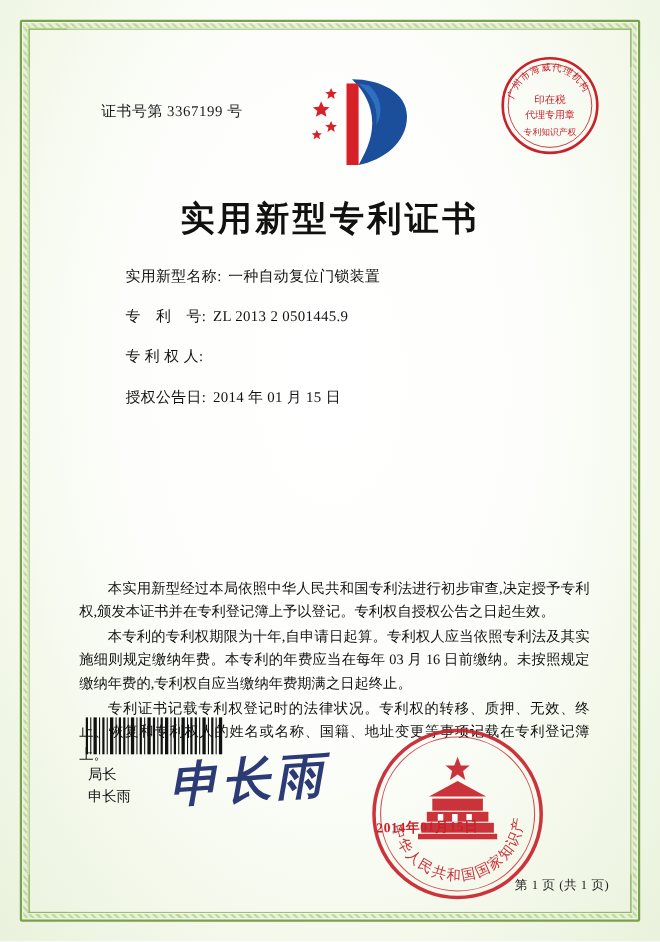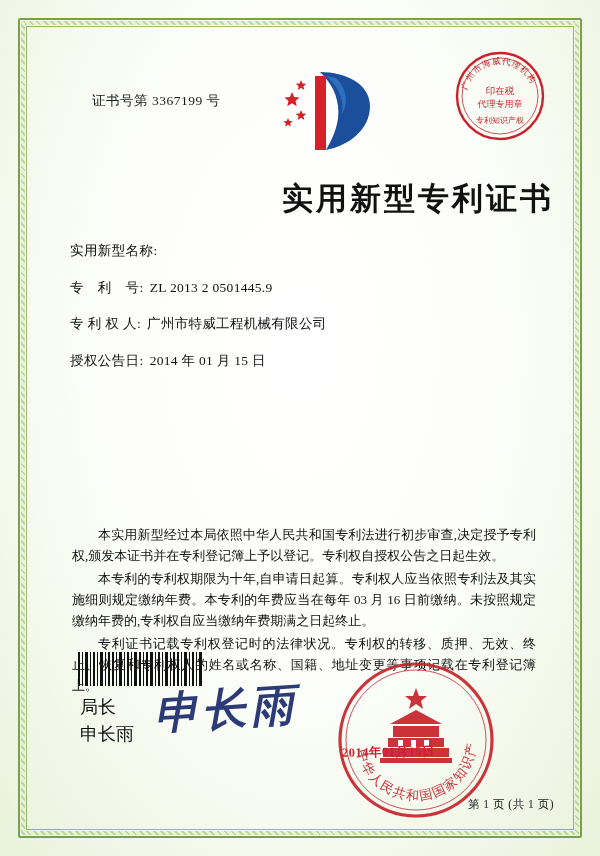--- a/index.html
+++ b/index.html
@@ -81,21 +81,21 @@
   }
   .redseal-top {
     position: absolute;
     right: 8px; top: 6px;
     width: 92px; height: 92px;
   }
 
   .doc-title {
     position: absolute;
     left: 0; right: 0; top: 134px;
-    text-align: right;
+    text-align: center;
     font-size: 31px;
     font-weight: bold;
     letter-spacing: 3px;
     color: #111;
     font-family: "DejaVu Serif", "Liberation Serif", serif;
   }
 
   .fields {
     position: absolute;
     left: 24px; right: 8px; top: 198px;
@@ -105,20 +105,21 @@
     align-items: baseline;
     margin-bottom: 19px;
     font-size: 13.5px;
     color: #111;
     line-height: 1.3;
   }
   .field .label {
     flex: 0 0 auto;
     white-space: nowrap;
     letter-spacing: 0.4px;
+    margin-left: 44px;
   }
   .field .value {
     margin-left: 6px;
     letter-spacing: 0.3px;
   }
 
   .paragraphs {
     position: absolute;
     left: 26px; right: 18px; top: 440px;
     font-size: 13px;
@@ -135,21 +136,21 @@
   .barcode {
     position: absolute;
     left: 30px; top: 608px;
     width: 128px; height: 34px;
   }
   .barcode svg { display: block; }
 
   .signblock {
     position: absolute;
     left: 34px; top: 650px;
-    font-size: 18px;
+    font-size: 13px;
     color: #111;
     line-height: 1.5;
   }
   .handwriting {
     position: absolute;
     left: 108px; top: 636px;
     font-size: 44px;
     color: #1b2b6b;
     font-family: "DejaVu Serif", "Liberation Serif", serif;
     font-style: italic;
@@ -225,28 +226,28 @@
         <text x="46" y="57" text-anchor="middle" font-size="9" fill="#c8232c" font-family="DejaVu Serif, serif">代理专用章</text>
         <text x="46" y="73" text-anchor="middle" font-size="8" fill="#c8232c" font-family="DejaVu Serif, serif">专利知识产权</text>
       </svg>
     </div>
 
     <div class="doc-title">实用新型专利证书</div>
 
     <div class="fields">
       <div class="field">
         <span class="label">实用新型名称:</span>
+        <span class="value">一种自动复位门锁装置</span>
       </div>
       <div class="field">
         <span class="label">专　利　号:</span>
         <span class="value">ZL 2013 2 0501445.9</span>
       </div>
       <div class="field">
         <span class="label">专 利 权 人:</span>
-        <span class="value">广州市特威工程机械有限公司</span>
       </div>
       <div class="field">
         <span class="label">授权公告日:</span>
         <span class="value">2014 年 01 月 15 日</span>
       </div>
     </div>
 
     <div class="paragraphs">
       <p>本实用新型经过本局依照中华人民共和国专利法进行初步审查,决定授予专利权,颁发本证书并在专利登记簿上予以登记。专利权自授权公告之日起生效。</p>
       <p>本专利的专利权期限为十年,自申请日起算。专利权人应当依照专利法及其实施细则规定缴纳年费。本专利的年费应当在每年 03 月 16 日前缴纳。未按照规定缴纳年费的,专利权自应当缴纳年费期满之日起终止。</p>

